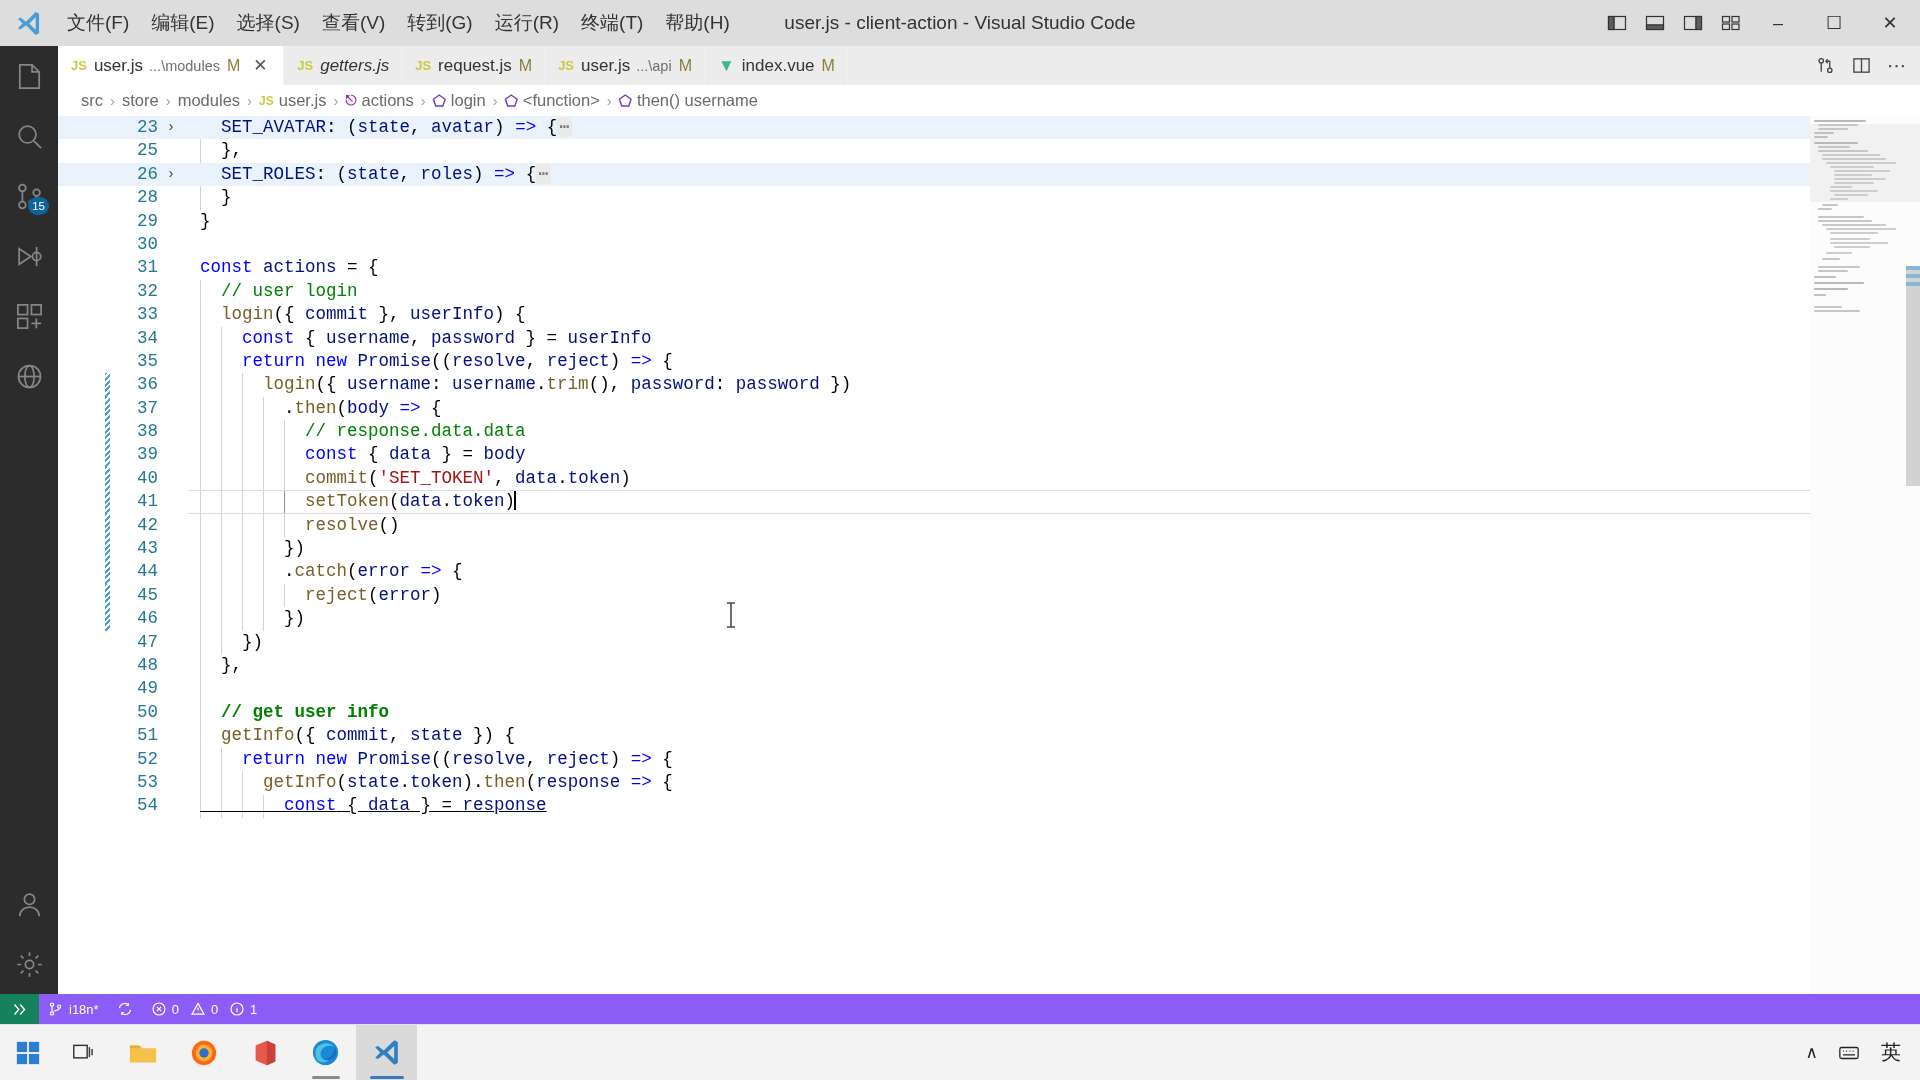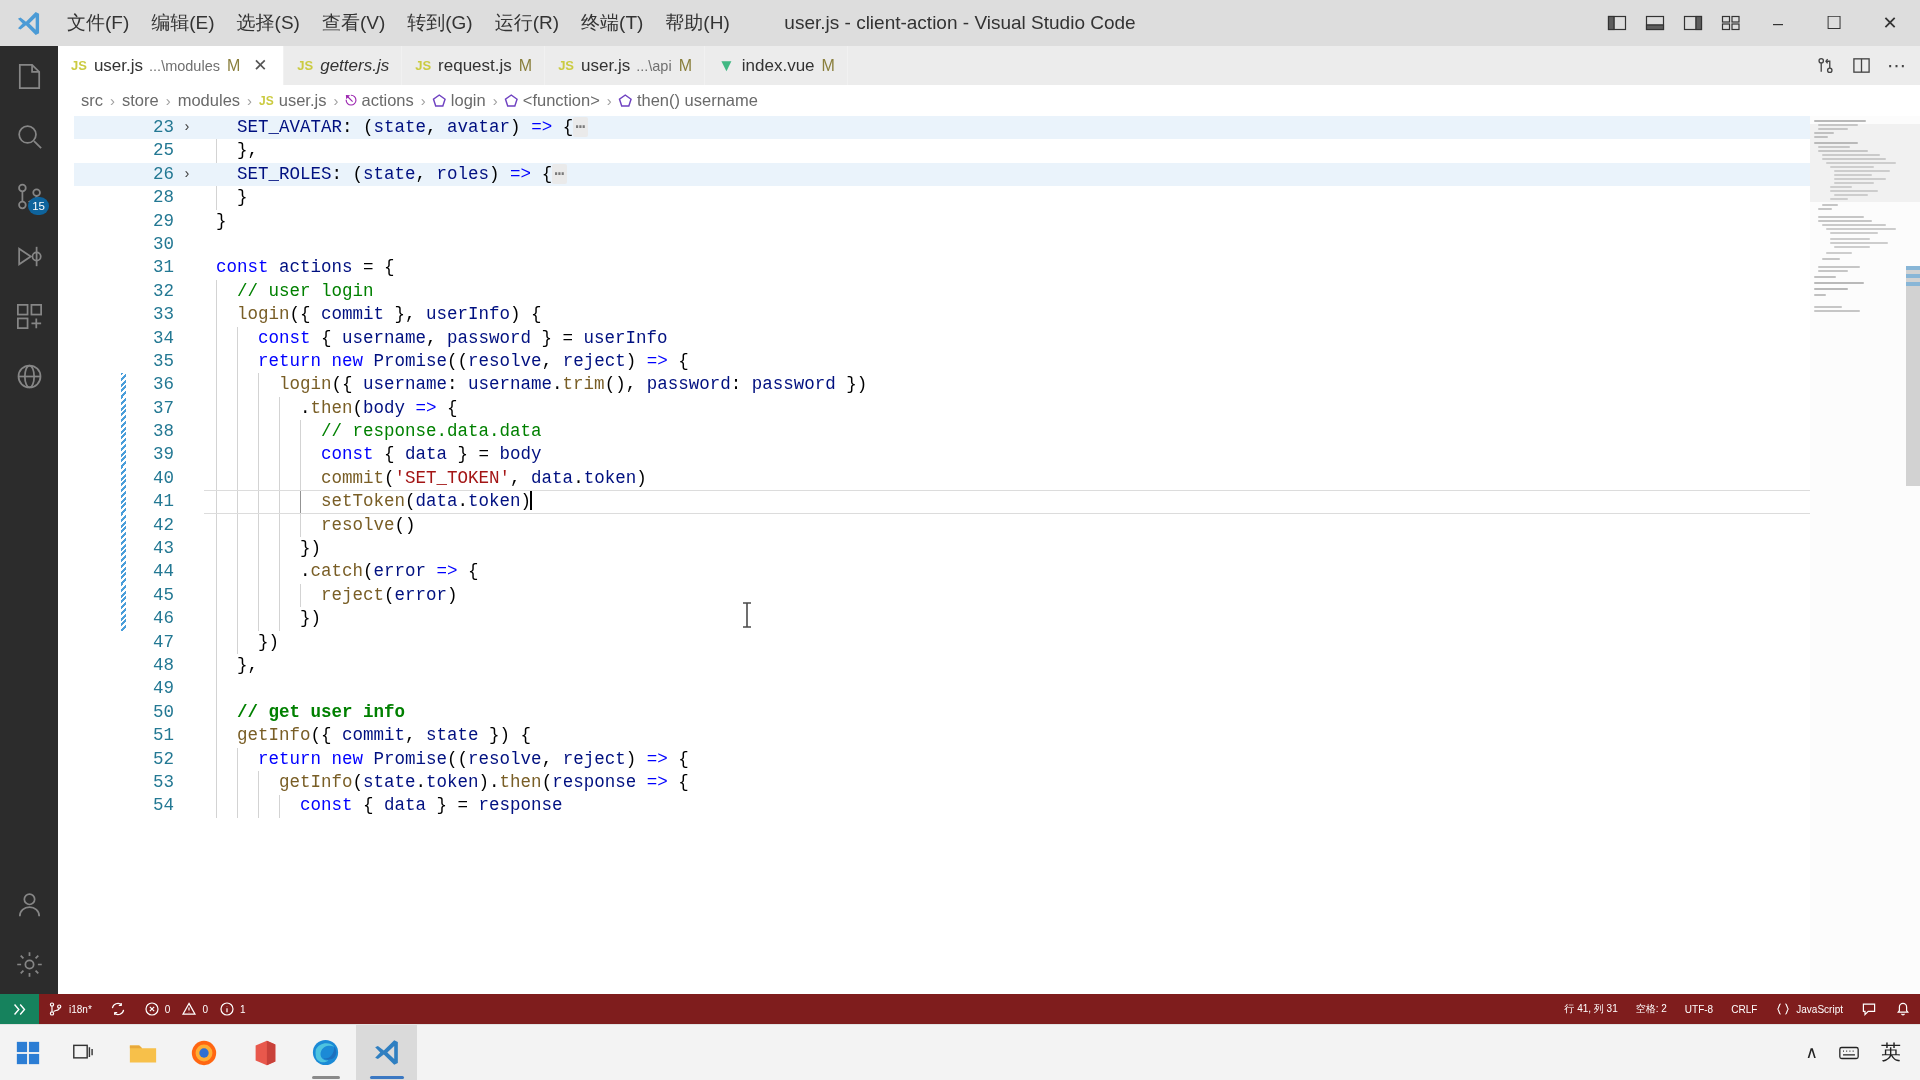--- a/index.html
+++ b/index.html
@@ -93,21 +93,21 @@
     height: 31px; background: #ffffff; display: flex; align-items: center;
     padding-left: 22px; font-size: 16.5px; color: #6a6a6a; gap: 0px; flex: none;
   }
   .bc { display: flex; align-items: center; gap: 5px; padding: 0 1px; }
   .bc-sep { color: #a0a0a0; margin: 0 6px; font-size: 15px; }
   .bc .bicon { font-size: 12px; font-weight: bold; color: #cbcb41; }
   .bc .bicon.sym-field { color: #9c27b0; font-size: 14px; }
   .bc .bicon.sym-method { color: #6f42c1; font-size: 15px; }
 
   
-  .editor-main { flex: 1; display: flex; position: relative; min-height: 0; overflow: hidden; padding-left: 16px; }
+  .editor-main { flex: 1; display: flex; position: relative; min-height: 0; overflow: hidden; }
   .gutter { width: 130px; flex: none; position: relative; background: #fff; }
   .code-area { flex: 1; position: relative; overflow: hidden; }
 
   .ln-row, .code-row {
     height: 23.4px; line-height: 23.4px;
     font-family: "Liberation Mono", monospace; font-size: 17.5px; white-space: pre;
   }
   .ln-row { display: flex; align-items: center; justify-content: flex-end; padding-right: 4px; color: #237893; }
   .ln-row .num { width: 48px; text-align: right; }
   .ln-row .fold { width: 26px; text-align: center; color: #424242; font-size: 14px; }
@@ -158,22 +158,22 @@
 
   
   .vscroll { position: absolute; right: 0; top: 0; bottom: 0; width: 14px; }
   .vscroll-thumb { position: absolute; right: 0; top: 150px; width: 14px; height: 220px; background: rgba(100,100,100,0.28); }
 
   
   .ruler-mark { position: absolute; right: 0; width: 14px; height: 4px; }
 
   
   .statusbar {
-    height: 30px; background: #7f1d1d; color: #fff; display: flex; align-items: center;
-    font-size: 10px; flex: none;
+    height: 30px; background: #8b5cf6; color: #fff; display: flex; align-items: center;
+    font-size: 13px; flex: none;
   }
   .sb-remote {
     background: #16825d; height: 30px; display: flex; align-items: center; padding: 0 11px; gap: 6px;
   }
   .sb-remote svg { width: 17px; height: 17px; fill: #fff; }
   .sb-item { display: flex; align-items: center; height: 30px; padding: 0 9px; gap: 5px; white-space: nowrap; }
   .sb-item svg { width: 16px; height: 16px; fill: none; stroke: #fff; stroke-width: 1.5; }
   .sb-right { margin-left: auto; display: flex; align-items: center; }
 
   
@@ -540,21 +540,21 @@
             <div class="code-row" style="position: relative;"><span class="t-op">        .</span><span class="t-fn">catch</span><span class="t-op">(</span><span class="t-var">error</span><span> </span><span class="t-arrow">=&gt;</span><span class="t-op"> {</span></div>
             <div class="code-row" style="position: relative;"><span>          </span><span class="t-fn">reject</span><span class="t-op">(</span><span class="t-var">error</span><span class="t-op">)</span></div>
             <div class="code-row" style="position: relative;"><span class="t-op">        })</span></div>
             <div class="code-row" style="position: relative;"><span class="t-op">    })</span></div>
             <div class="code-row" style="position: relative;"><span class="t-op">  },</span></div>
             <div class="code-row" style="position: relative;"></div>
             <div class="code-row" style="position: relative; font-weight: bold;"><span>  </span><span class="t-cmt">// get user info</span></div>
             <div class="code-row" style="position: relative;"><span>  </span><span class="t-fn">getInfo</span><span class="t-op">({ </span><span class="t-var">commit</span><span class="t-op">, </span><span class="t-var">state</span><span class="t-op"> }) {</span></div>
             <div class="code-row" style="position: relative;"><span>    </span><span class="t-ctl">return</span><span> </span><span class="t-kw">new</span><span> </span><span class="t-var">Promise</span><span class="t-op">((</span><span class="t-var">resolve</span><span class="t-op">, </span><span class="t-var">reject</span><span class="t-op">) </span><span class="t-arrow">=&gt;</span><span class="t-op"> {</span></div>
             <div class="code-row" style="position: relative;"><span>      </span><span class="t-fn">getInfo</span><span class="t-op">(</span><span class="t-var">state</span><span class="t-op">.</span><span class="t-var">token</span><span class="t-op">).</span><span class="t-fn">then</span><span class="t-op">(</span><span class="t-var">response</span><span> </span><span class="t-arrow">=&gt;</span><span class="t-op"> {</span></div>
-            <div class="code-row" style="position: relative;"><span>        </span><span class="t-kw">const</span><span class="t-op"> { </span><span class="t-var">data</span><span class="t-op"> } = </span><span class="t-var">response</span></div>
+            <div class="code-row" style="position: relative; text-decoration: underline;"><span>        </span><span class="t-kw">const</span><span class="t-op"> { </span><span class="t-var">data</span><span class="t-op"> } = </span><span class="t-var">response</span></div>
           </div>
         <div class="minimap" id="minimap">
           <div class="mm-slider"></div>
         <div class="mm-line" style="top: 4px; left: 4px; width: 52px; background: rgb(185, 185, 185);"></div>
             <div class="mm-line" style="top: 8px; left: 8px; width: 40px; background: rgb(198, 198, 198);"></div>
             <div class="mm-line" style="top: 12px; left: 8px; width: 30px; background: rgb(198, 198, 198);"></div>
             <div class="mm-line" style="top: 16px; left: 4px; width: 20px; background: rgb(192, 192, 192);"></div>
             <div class="mm-line" style="top: 20px; left: 4px; width: 14px; background: rgb(192, 192, 192);"></div>
             <div class="mm-line" style="top: 26px; left: 4px; width: 44px; background: rgb(185, 185, 185);"></div>
             <div class="mm-line" style="top: 30px; left: 8px; width: 32px; background: rgb(198, 198, 198);"></div>
@@ -633,43 +633,20 @@
           <path d="M10 3l7.5 13.5H2.5L10 3z"></path>
           <path d="M10 8v4M10 14.2v.3"></path>
         </svg>
       <span>0</span>
       <svg viewBox="0 0 20 20" style="margin-left:6px;">
           <circle cx="10" cy="10" r="7.5"></circle>
           <path d="M10 9v5M10 6.2v.4"></path>
         </svg>
       <span>1</span>
     </div>
-    <div class="sb-right">
-      <div class="sb-item">行 41, 列 31</div>
-      <div class="sb-item">空格: 2</div>
-      <div class="sb-item">UTF-8</div>
-      <div class="sb-item">CRLF</div>
-      <div class="sb-item">
-        <svg viewBox="0 0 20 20">
-            <path d="M7 3.5C5 3.5 5 10 3 10c2 0 2 6.5 4 6.5M13 3.5c2 0 2 6.5 4 6.5-2 0-2 6.5-4 6.5"></path>
-          </svg>
-        <span>JavaScript</span>
-      </div>
-      <div class="sb-item">
-        <svg viewBox="0 0 20 20">
-            <path d="M3 4h14v9H9l-4 4v-4H3V4z"></path>
-          </svg>
-      </div>
-      <div class="sb-item">
-        <svg viewBox="0 0 20 20">
-            <path d="M10 3a4.5 4.5 0 0 0-4.5 4.5V12L4 14h12l-1.5-2V7.5A4.5 4.5 0 0 0 10 3z"></path>
-            <path d="M8.2 16a1.9 1.9 0 0 0 3.6 0"></path>
-          </svg>
-      </div>
-    </div>
   </div>
 
   <div class="taskbar">
     <div class="tb-btn">
       <svg viewBox="0 0 28 28" width="26" height="26">
           <rect x="2" y="2" width="11" height="11" fill="#2b7dd4"></rect>
           <rect x="15" y="2" width="11" height="11" fill="#2b7dd4"></rect>
           <rect x="2" y="15" width="11" height="11" fill="#2b7dd4"></rect>
           <rect x="15" y="15" width="11" height="11" fill="#2b7dd4"></rect>
         </svg>

